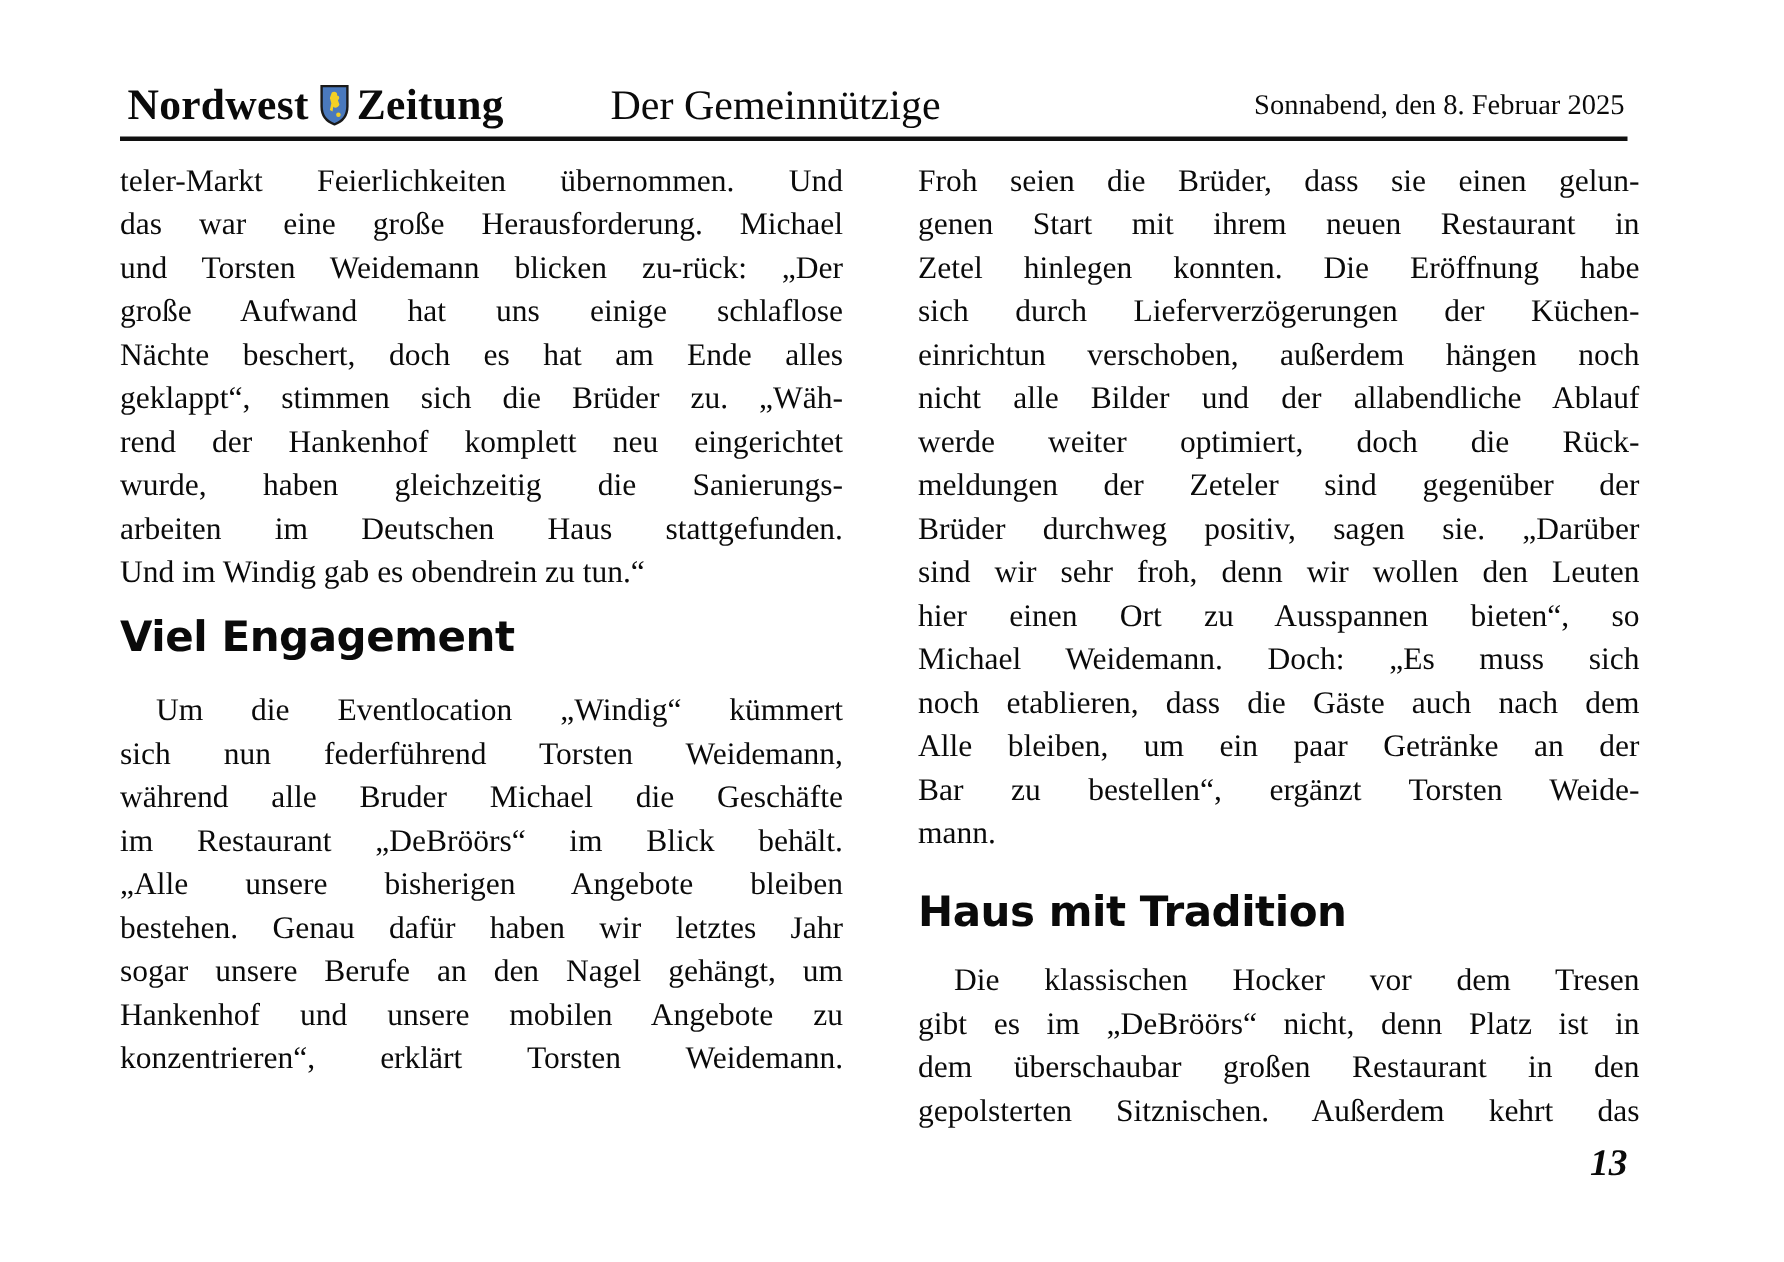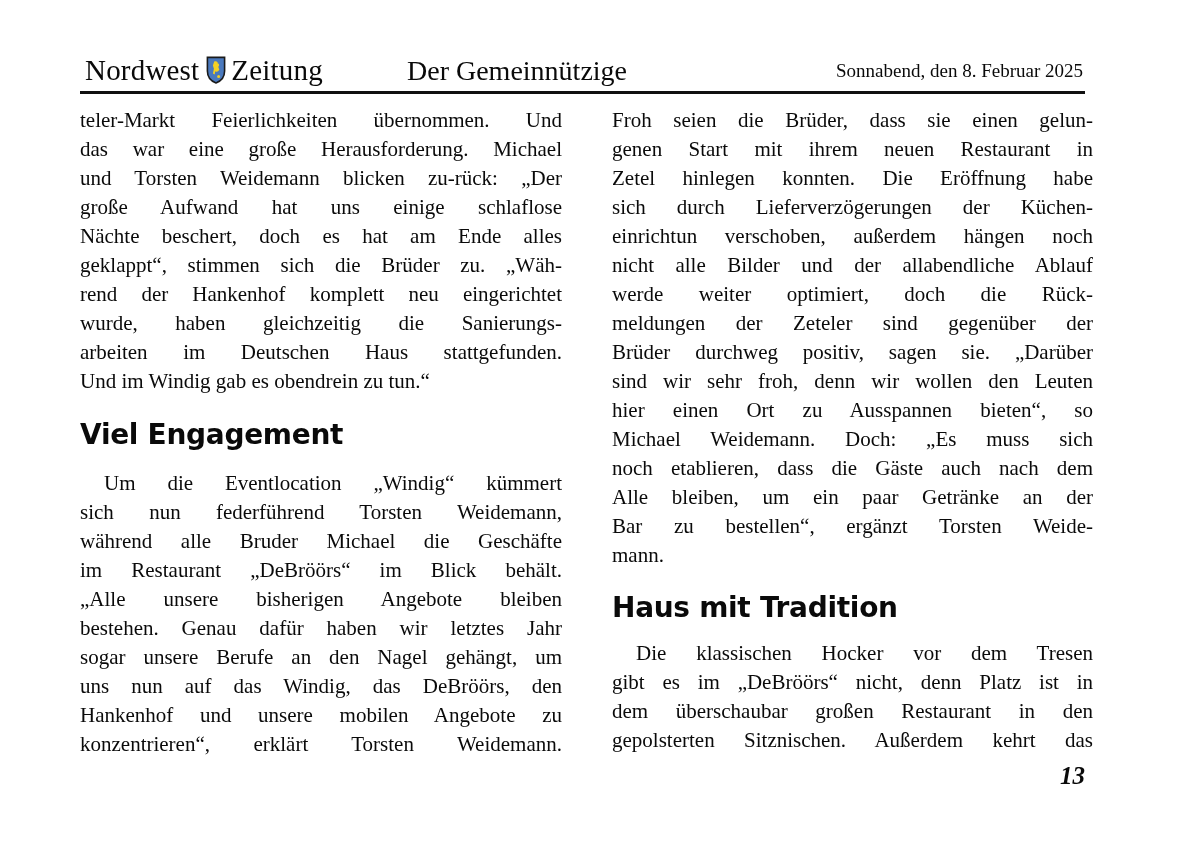--- a/index.html
+++ b/index.html
@@ -21,21 +21,21 @@
     width: 1005px;
     height: 36px;
   }
   .brand {
     position: absolute;
     left: 5px;
     top: 0;
     display: flex;
     align-items: flex-start;
     gap: 4px;
-    font-weight: normal;
+    font-weight: bold;
     font-size: 29px;
     line-height: 32px;
     letter-spacing: 0.2px;
     white-space: nowrap;
   }
   .brand .emblem {
     display: inline-block;
     margin: 2px 1px 0 3px;
   }
   .masthead-title {
@@ -81,21 +81,21 @@
   }
   .line.no-justify { text-align-last: left; }
   .line.indent { text-indent: 24px; }
 
   .section-heading {
     font-family: "DejaVu Sans", sans-serif;
     font-weight: bold;
     font-size: 28px;
     line-height: 34px;
     letter-spacing: -0.3px;
-    margin: 22px 0 17px 0;
+    margin: 12px 0 17px 0;
   }
   .section-heading.tight { margin: 21px 0 14px 0; }
 
   
   .page-number {
     position: absolute;
     right: 104px;
     top: 762px;
     font-weight: bold;
     font-style: italic;
@@ -140,21 +140,20 @@
       </div>
     <div class="section-heading">Viel Engagement</div>
     <div class="paragraph">
         <div class="line indent">Um die Eventlocation „Windig“ kümmert</div>
         <div class="line">sich nun federführend Torsten Weidemann,</div>
         <div class="line">während alle Bruder Michael die Geschäfte</div>
         <div class="line">im Restaurant „DeBröörs“ im Blick behält.</div>
         <div class="line">„Alle unsere bisherigen Angebote bleiben</div>
         <div class="line">bestehen. Genau dafür haben wir letztes Jahr</div>
         <div class="line">sogar unsere Berufe an den Nagel gehängt, um</div>
-        <div class="line">uns nun auf das Windig, das DeBröörs, den</div>
         <div class="line">Hankenhof und unsere mobilen Angebote zu</div>
         <div class="line">konzentrieren“, erklärt Torsten Weidemann.</div>
       </div>
   </div>
 
   <div class="col col-right">
     <div class="paragraph">
         <div class="line">Froh seien die Brüder, dass sie einen gelun-</div>
         <div class="line">genen Start mit ihrem neuen Restaurant in</div>
         <div class="line">Zetel hinlegen konnten. Die Eröffnung habe</div>

